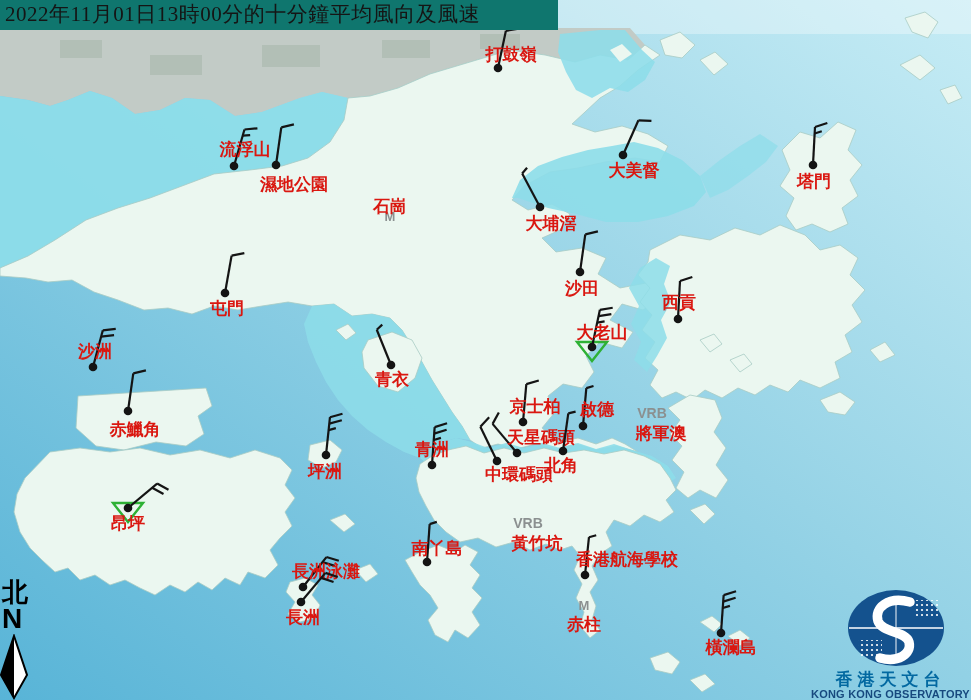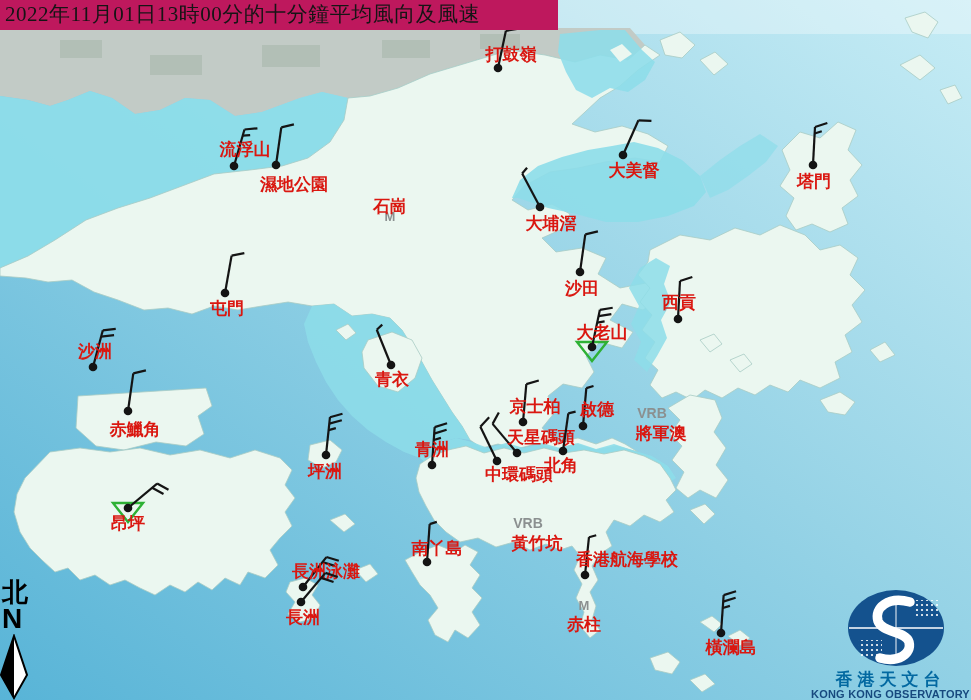--- a/index.html
+++ b/index.html
@@ -1,19 +1,19 @@
 <!DOCTYPE html>
 <html><head>
 <meta charset="utf-8">
 <style>
   html,body{margin:0;padding:0;background:#dfe7ea;}
   .screen{position:relative;width:971px;height:700px;overflow:hidden;
           font-family:"Liberation Sans",sans-serif;}
   .screen svg.map{position:absolute;left:0;top:0;}
-  .title-banner{position:absolute;left:0;top:0;width:558px;height:30px;background:#be185d;
+  .title-banner{position:absolute;left:0;top:0;width:558px;height:30px;background:#0f766e;
     font-family:"Liberation Serif","DejaVu Serif",serif;font-size:21px;color:#151515;
     line-height:29px;padding-left:5px;letter-spacing:.5px;white-space:nowrap;box-sizing:border-box;}
   .north{position:absolute;left:0;top:580px;width:44px;height:120px;color:#000;}
   .north .zh{position:absolute;left:2px;top:0;font-family:"Liberation Serif",serif;
     font-size:26px;font-weight:bold;line-height:26px;}
   .north .en{position:absolute;left:2px;top:25px;font-size:28px;font-weight:bold;
     font-family:"Liberation Sans",sans-serif;line-height:28px;}
   .north svg{position:absolute;left:0;top:54px;}
   .logo{position:absolute;left:810px;top:578px;width:161px;height:122px;text-align:center;}
   .logo .zh{position:absolute;left:0;top:90px;width:100%;font-family:"Liberation Serif",serif;

